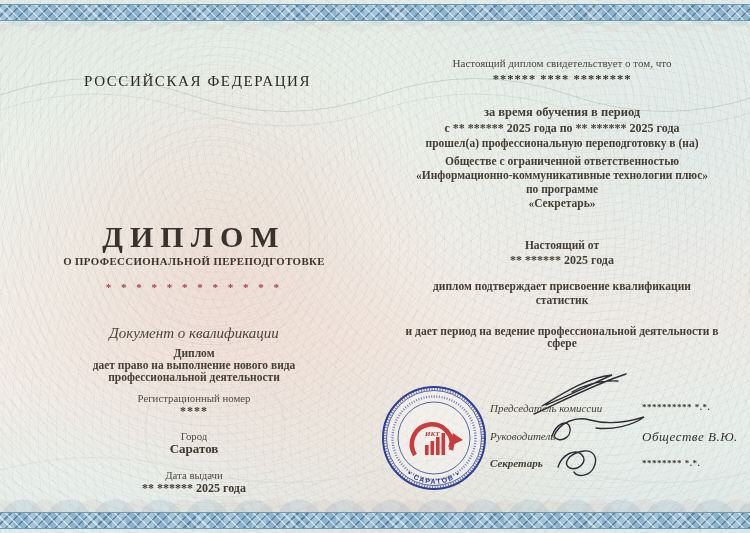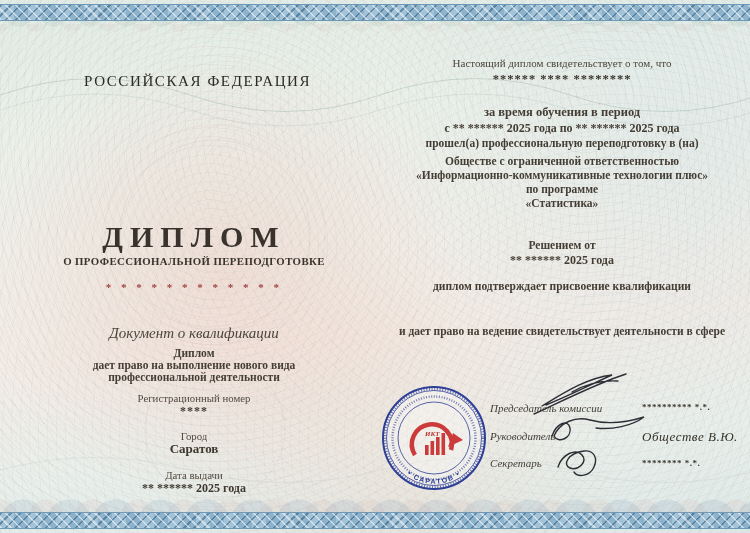--- a/index.html
+++ b/index.html
@@ -65,21 +65,21 @@
   .r-org2{top:169px;font-size:11.5px;}
   .r-proglab{top:183px;font-size:11.5px;}
   .r-progname{top:197px;font-size:11.5px;}
   .r-declab{top:239px;font-size:11.5px;}
   .r-decdate{top:253px;font-size:12px;}
   .r-qual1{top:280px;font-size:11.5px;}
   .r-qual2{top:294px;font-size:11.5px;}
   .r-right1{top:325px;font-size:11.5px;}
   .r-right2{top:341px;font-size:11.5px;}
   .siglabel{left:490px;font-size:11px;font-style:italic;color:#423e35;white-space:nowrap;}
-  .sl1{top:402px;font-style:italic;} .sl2{top:430px;} .sl3{top:457px;}
+  .sl1{top:402px;font-style:italic;} .sl2{top:430px;} .sl3{top:457px;font-weight:bold;}
   .signame{left:642px;width:92px;font-size:9px;font-weight:bold;letter-spacing:.5px;color:#3c372f;white-space:nowrap;}
   .sn1{top:402px;} .sn2{top:429px;font-size:13px;font-weight:normal;font-style:italic;color:#343129;} .sn3{top:458px;}
   .sealwrap{left:379px;top:383px;width:110px;height:110px;}
   .sigsvg{left:528px;top:372px;width:135px;height:112px;}
 </style>
 </head>
 <body>
 
 <div class="cert">
 
@@ -112,25 +112,26 @@
   <div class="abs lcol dateval">** ****** 2025 года</div>
 
   <div class="abs rcol r-intro">Настоящий диплом свидетельствует о том, что</div>
   <div class="abs rcol r-name">****** **** ********</div>
   <div class="abs rcol r-b r-period1">за время обучения в период</div>
   <div class="abs rcol r-b r-period2">с ** ****** 2025 года по ** ****** 2025 года</div>
   <div class="abs rcol r-b r-period3">прошел(а) профессиональную переподготовку в (на)</div>
   <div class="abs rcol r-b r-org1">Обществе с ограниченной ответственностью</div>
   <div class="abs rcol r-b r-org2">«Информационно-коммуникативные технологии плюс»</div>
   <div class="abs rcol r-b r-proglab">по программе</div>
-  <div class="abs rcol r-b r-progname">«Статистика»</div>
-  <div class="abs rcol r-b r-declab">Решением от</div>
+  <div class="abs rcol r-b r-progname">«Секретарь»</div>
+  <div class="abs rcol r-b r-declab">Настоящий от</div>
   <div class="abs rcol r-b r-decdate">** ****** 2025 года</div>
   <div class="abs rcol r-b r-qual1">диплом подтверждает присвоение квалификации</div>
-  <div class="abs rcol r-b r-right1">и дает право на ведение свидетельствует деятельности в сфере</div>
+  <div class="abs rcol r-b r-qual2">статистик</div>
+  <div class="abs rcol r-b r-right1">и дает период на ведение профессиональной деятельности в сфере</div>
 
   <div class="abs siglabel sl1">Председатель комиссии</div>
   <div class="abs siglabel sl2">Руководитель</div>
   <div class="abs siglabel sl3">Секретарь</div>
   <div class="abs signame sn1">********** *.*.</div>
   <div class="abs signame sn2">Обществе В.Ю.</div>
   <div class="abs signame sn3">******** *.*.</div>
 
   <svg class="abs sigsvg" viewBox="0 0 135 112">
     <g fill="none" stroke="#2e2e36" stroke-width="1.4" stroke-linecap="round">

